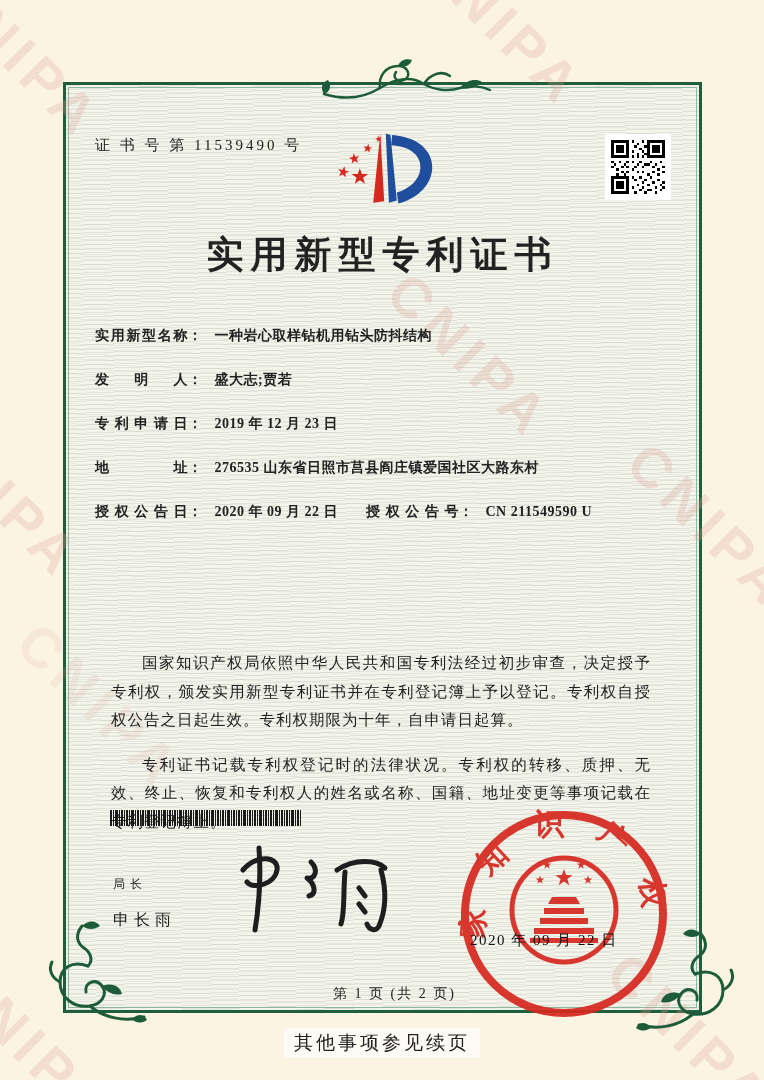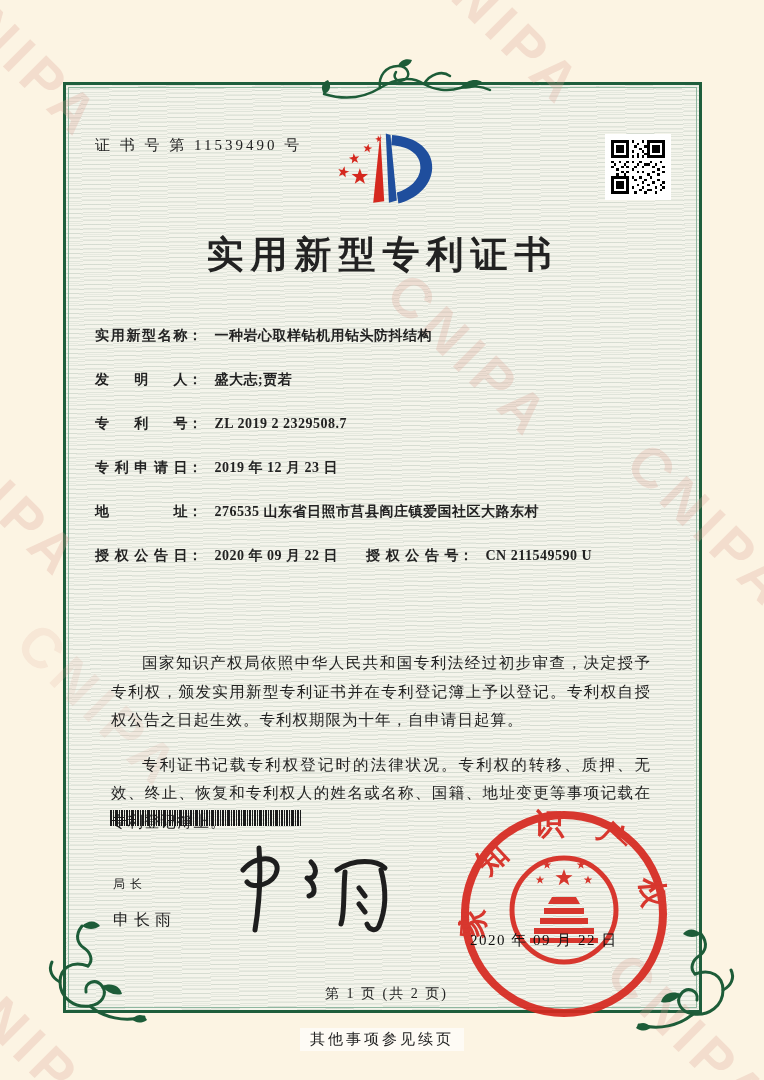--- a/index.html
+++ b/index.html
@@ -40,25 +40,25 @@
   .pair2{position:absolute; left:255px; top:0;padding-left:16px;}
   .bodytext{position:absolute; left:32px; top:551px; width:572px; font-size:15.5px;
             line-height:28.5px; text-align:justify; letter-spacing:1px;}
   .bodytext p{margin:16px; text-indent:2em;}
   .barcode{position:absolute; left:47px; top:728px;}
   .officer-role{position:absolute; left:50px; top:794px; font-size:12px; letter-spacing:5px;}
   .officer-name{position:absolute; left:50px; top:828px; font-size:16px; letter-spacing:5px;}
   .signature{position:absolute; left:150px; top:754px;}
   .seal{position:absolute; left:395px; top:726px; opacity:0.92;}
   .seal-date{position:absolute; left:407px; top:849px; font-size:15px; letter-spacing:1.5px; color:#111; z-index:6;}
-  .page-info{position:absolute; left:4px; top:903px; width:100%; text-align:center;
+  .page-info{position:absolute; left:12px; top:903px; width:100%; text-align:center;
              font-size:14px; letter-spacing:2px;}
   .continuation{position:absolute; left:0; top:1028px; width:100%; text-align:center; z-index:4;}
   .continuation span{display:inline-block; background:rgba(255,255,255,0.65);
-             padding:2px 10px; font-size:15px; letter-spacing:3px;}
+             padding:2px 10px; font-size:19px; letter-spacing:3px;}
   .orn{position:absolute; z-index:4; pointer-events:none;}
   .orn-top{left:320px; top:56px;}
   .orn-bl{left:44px; top:920px;}
   .orn-br{left:634px; top:928px; transform:scaleX(-1);}
 </style>
 </head>
 <body>
 
 <div class="page">
 
@@ -159,24 +159,20 @@
     <div class="fields">
       <div class="frow">
         <span class="flabel">实用新型名称</span><span>：</span>
         <span class="fvalue">一种岩心取样钻机用钻头防抖结构</span>
       </div>
       <div class="frow">
         <span class="flabel">发明人</span><span>：</span>
         <span class="fvalue">盛大志;贾若</span>
       </div>
       <div class="frow">
-        <span class="flabel">专利号</span><span>：</span>
-        <span class="fvalue">ZL 2019 2 2329508.7</span>
-      </div>
-      <div class="frow">
         <span class="flabel">专利申请日</span><span>：</span>
         <span class="fvalue">2019 年 12 月 23 日</span>
       </div>
       <div class="frow">
         <span class="flabel">地址</span><span>：</span>
         <span class="fvalue">276535 山东省日照市莒县阎庄镇爱国社区大路东村</span>
       </div>
       <div class="frow">
         <span class="flabel">授权公告日</span><span>：</span>
         <span class="fvalue">2020 年 09 月 22 日</span>

